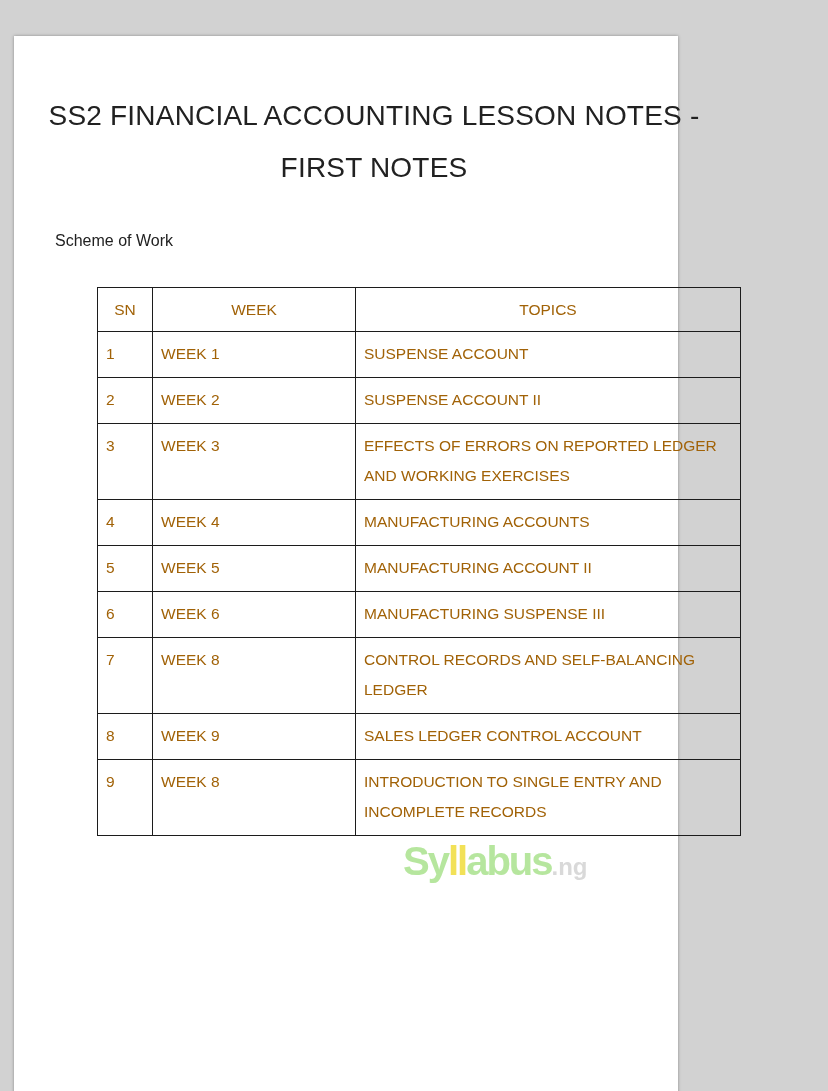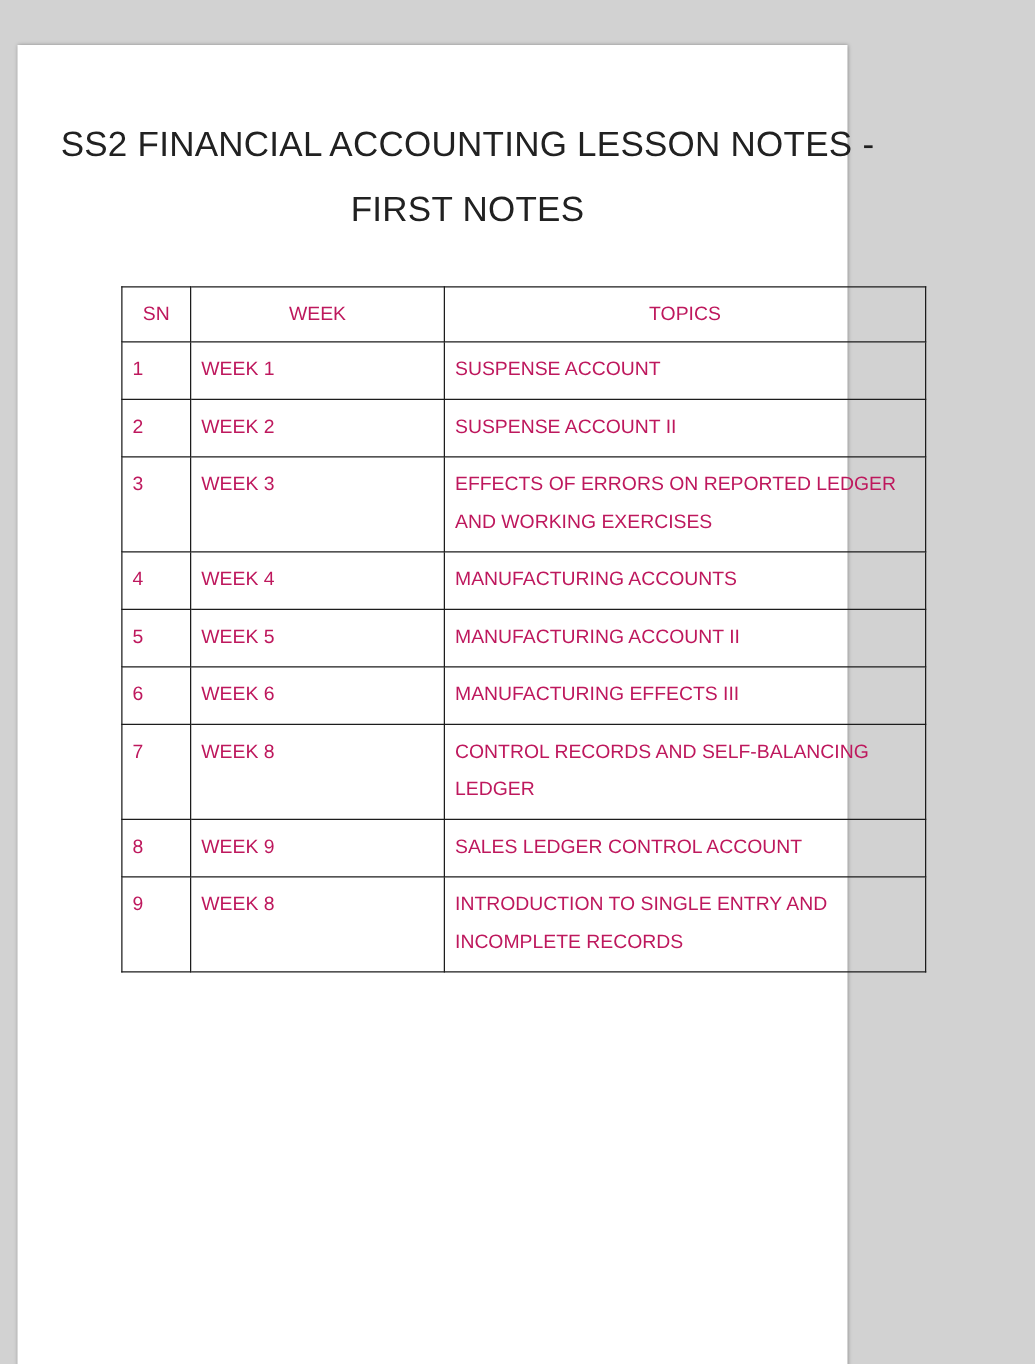--- a/index.html
+++ b/index.html
@@ -41,21 +41,21 @@
   table {
     position: relative;
     z-index: 1;
     border-collapse: collapse;
     table-layout: fixed;
     width: 643px;
     background: transparent;
   }
   th, td {
     border: 1.5px solid #1c1c1c;
-    color: #be185d;
+    color: #a16207;
     font-size: 15.5px;
     background: transparent;
   }
   th {
     height: 44px;
     font-weight: 400;
     text-align: center;
     vertical-align: middle;
   }
   td {
@@ -85,22 +85,24 @@
 </head>
 <body>
 
 <div class="page">
 
   <div class="title">
     <div>SS2 FINANCIAL ACCOUNTING LESSON NOTES -</div>
     <div>FIRST NOTES</div>
   </div>
 
+  <div class="subtitle">Scheme of Work</div>
 
   <div class="table-wrap">
+    <div class="watermark"><span style="color: rgb(182, 230, 158);">Sy</span><span style="color: rgb(242, 225, 87);">ll</span><span style="color: rgb(182, 230, 158);">abus</span><span class="wm-small" style="color: rgb(217, 217, 217);">.ng</span></div>
     <table>
       <colgroup>
         <col style="width:55px">
         <col style="width:203px">
         <col style="width:385px">
       </colgroup>
       <thead>
         <tr>
           <th>SN</th>
           <th>WEEK</th>
@@ -129,21 +131,21 @@
             <td>MANUFACTURING ACCOUNTS</td>
           </tr>
           <tr>
             <td>5</td>
             <td>WEEK 5</td>
             <td>MANUFACTURING ACCOUNT II</td>
           </tr>
           <tr>
             <td>6</td>
             <td>WEEK 6</td>
-            <td>MANUFACTURING EFFECTS III</td>
+            <td>MANUFACTURING SUSPENSE III</td>
           </tr>
           <tr>
             <td>7</td>
             <td>WEEK 8</td>
             <td>CONTROL RECORDS AND SELF-BALANCING LEDGER</td>
           </tr>
           <tr>
             <td>8</td>
             <td>WEEK 9</td>
             <td>SALES LEDGER CONTROL ACCOUNT</td>

